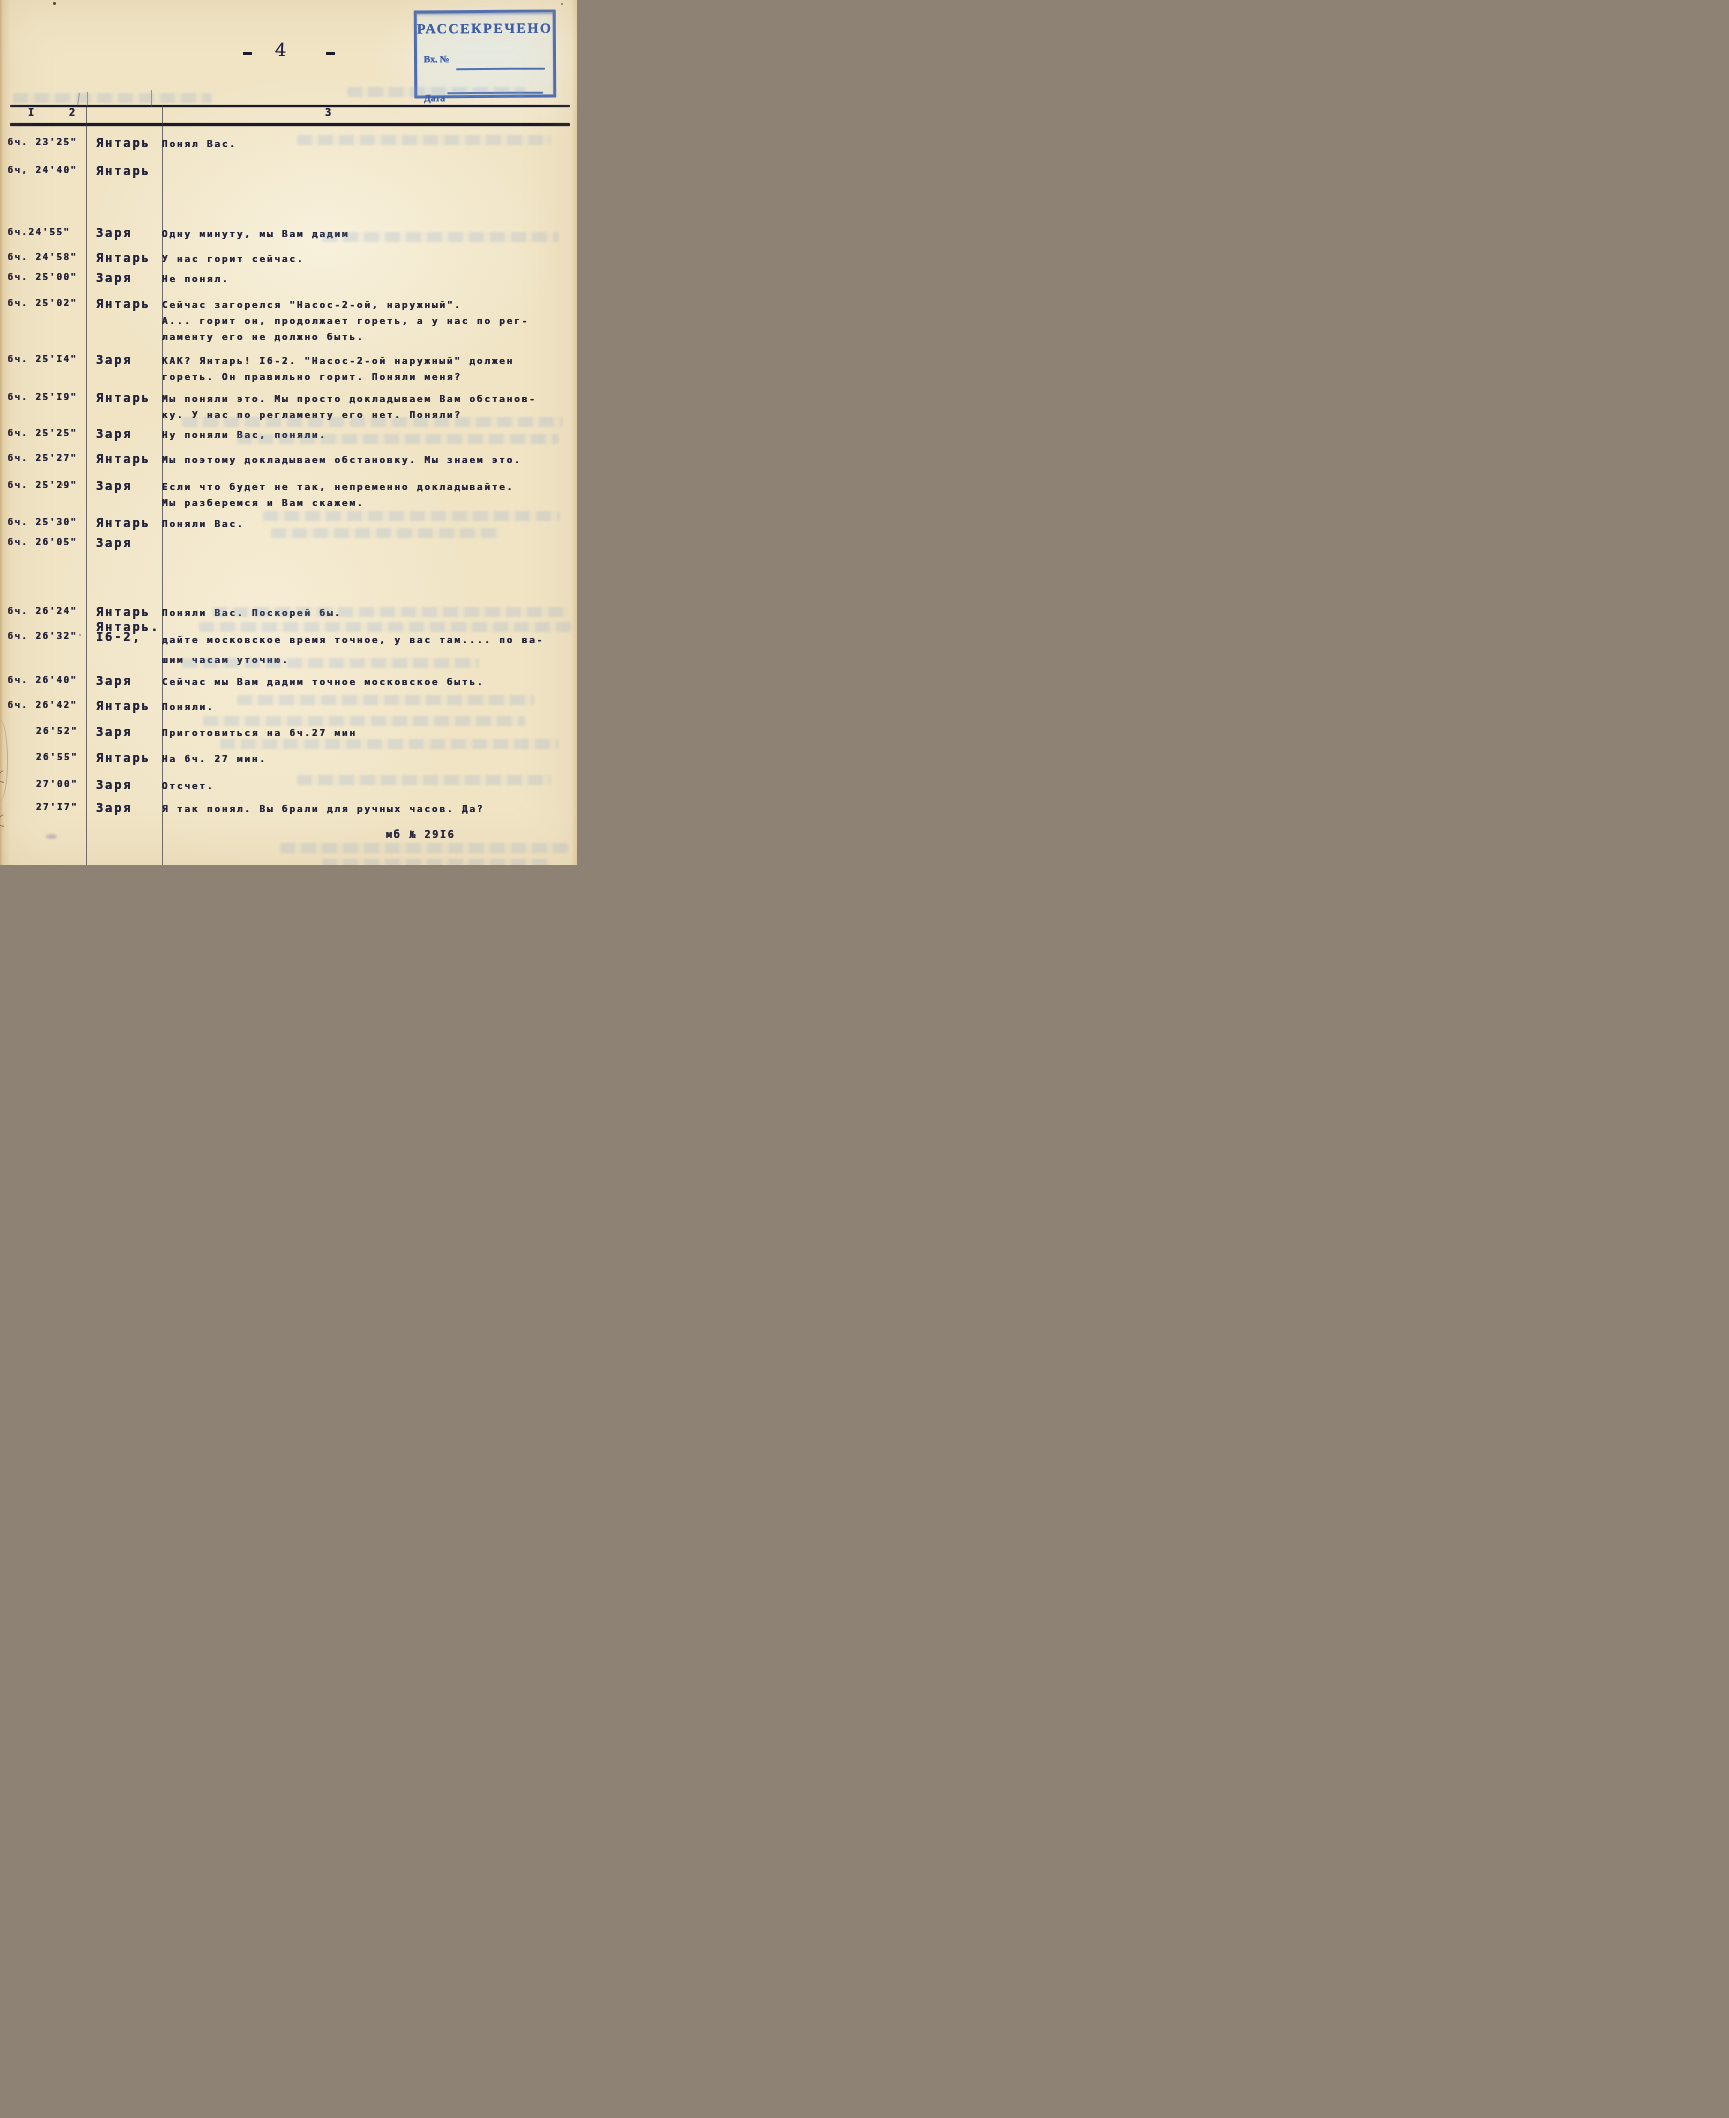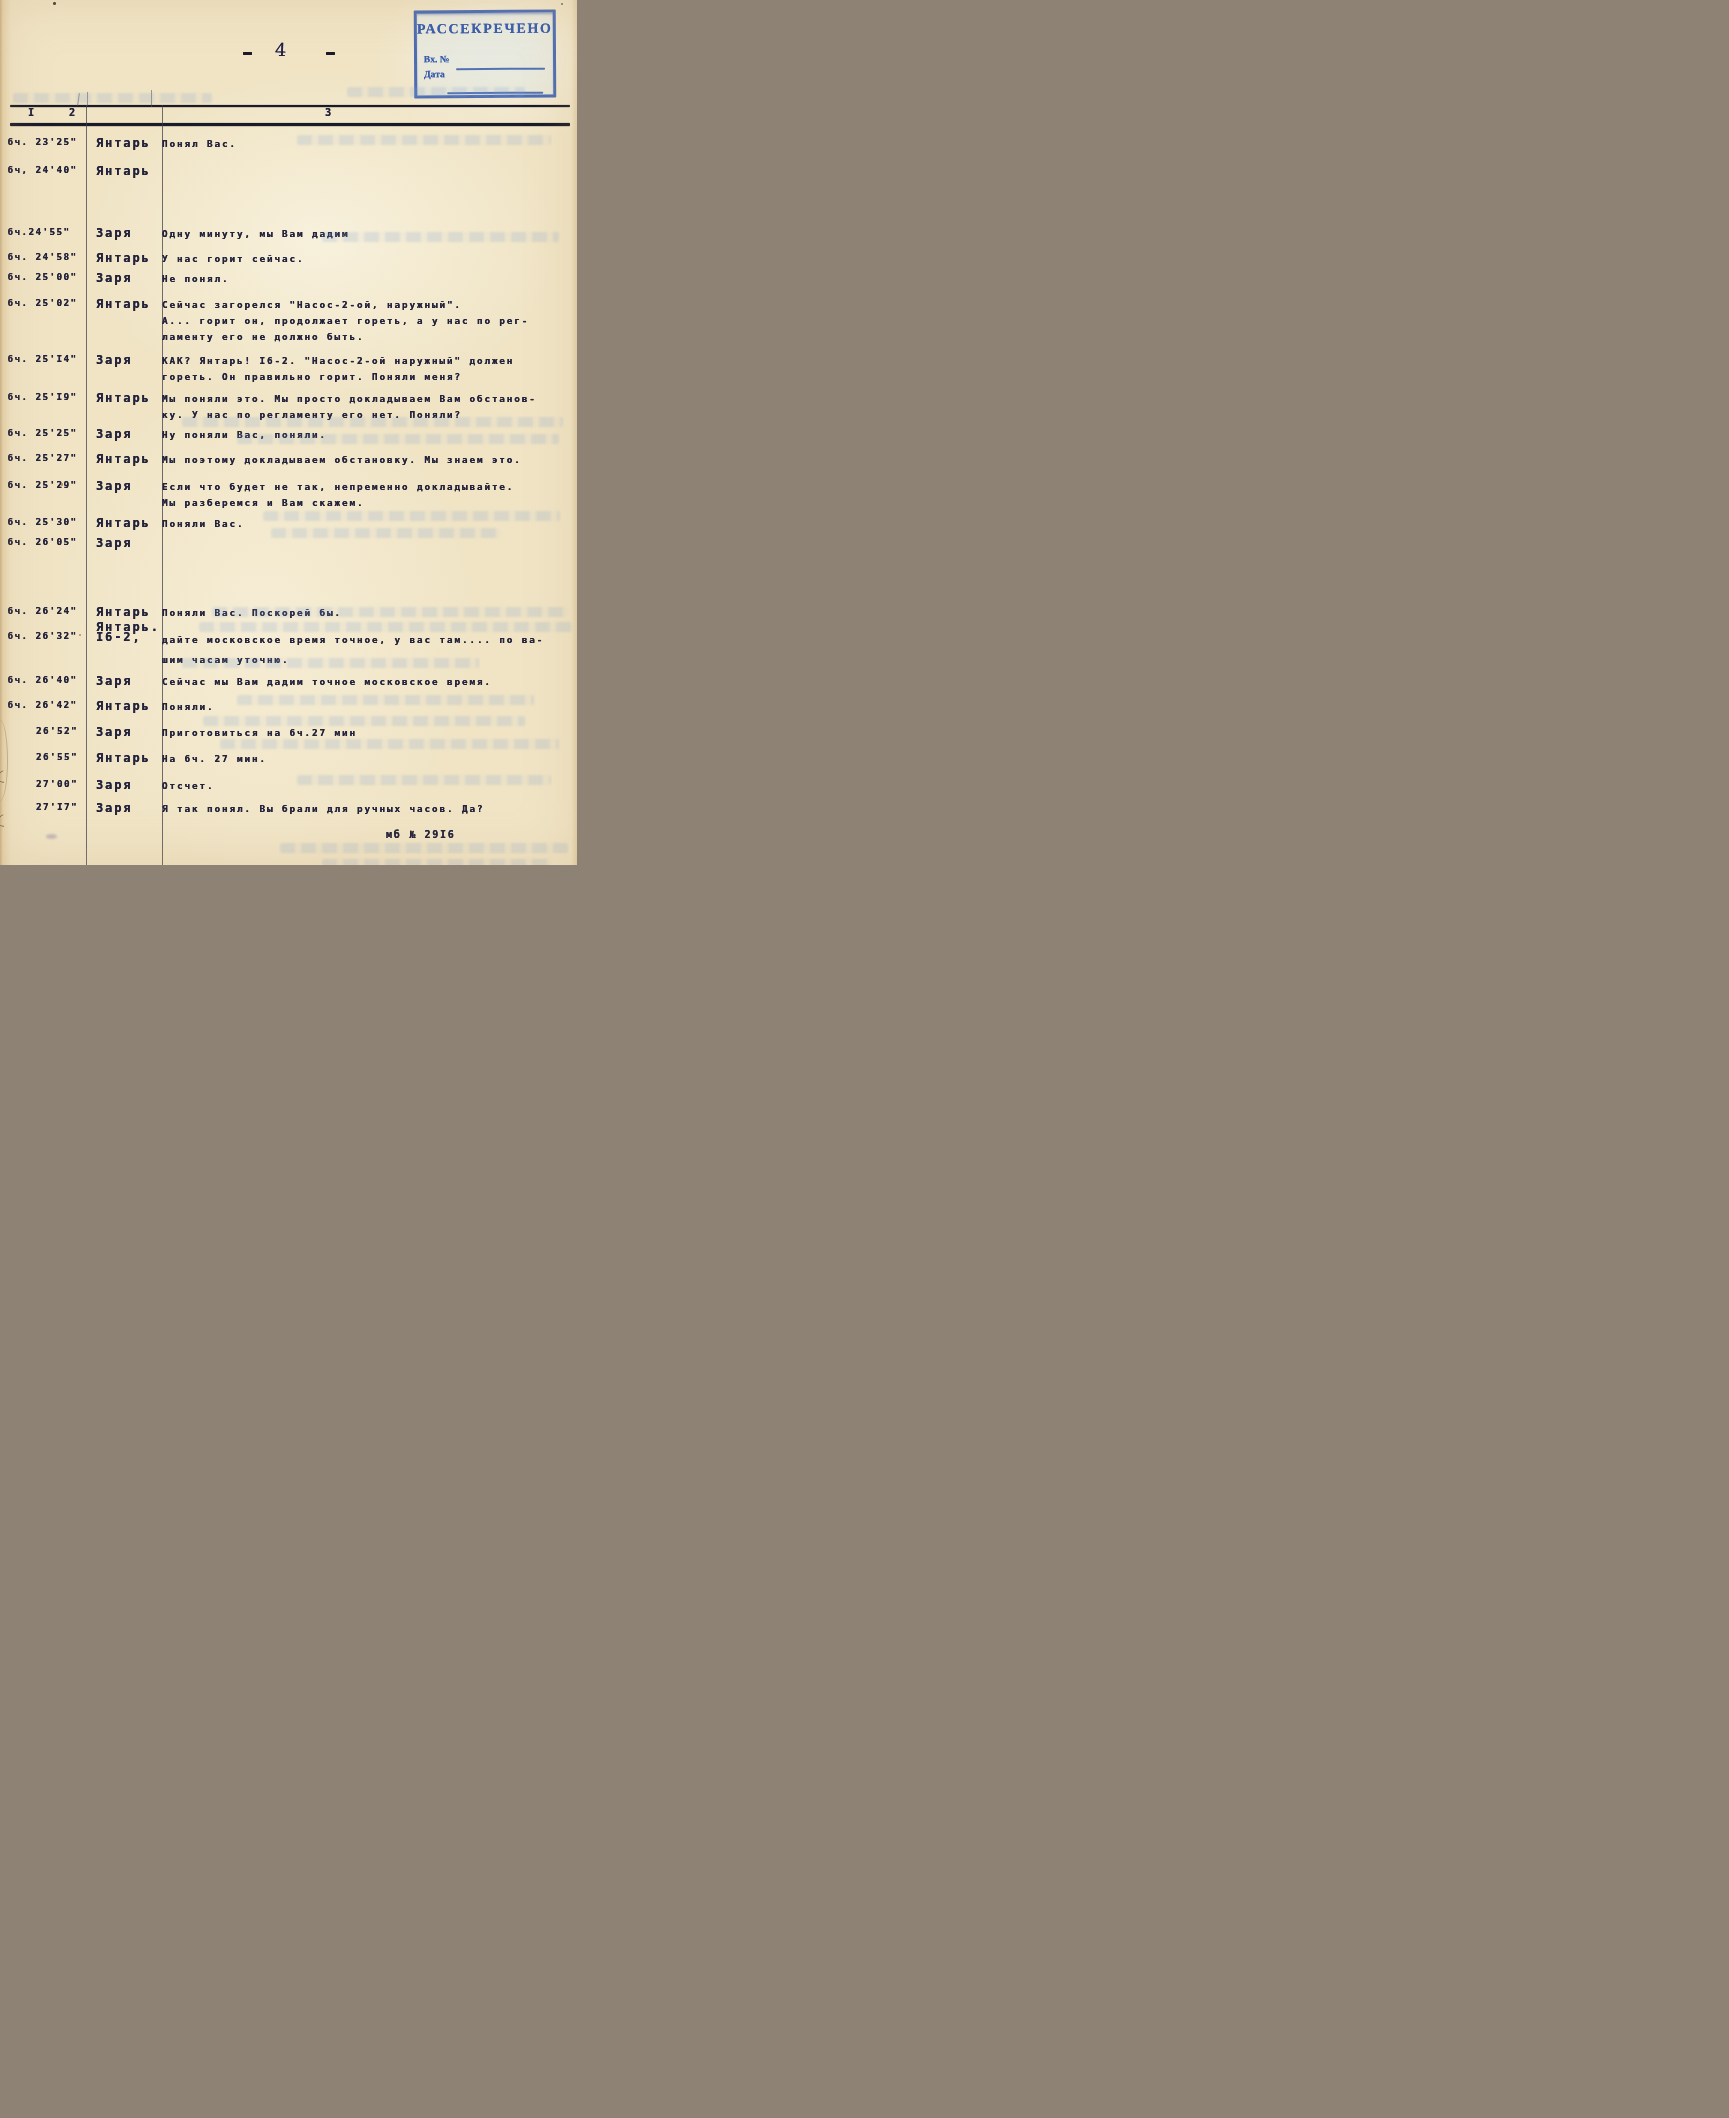--- a/index.html
+++ b/index.html
@@ -60,21 +60,21 @@
   .stamp{ position:absolute; left:414px; top:9.7px; width:142px; height:88px; box-sizing:border-box;
           border:3px solid rgba(56,92,172,.88); border-radius:0.8px; transform:rotate(-.35deg);
           background:linear-gradient(180deg, rgba(230,233,224,.75), rgba(226,230,220,.55));
           box-shadow: inset 0 2.5px 3px -1.3px rgba(56,92,172,.55), inset 0 0 0.8px rgba(56,92,172,.3);
           color:#3a5dab; font-family:"Liberation Serif","DejaVu Serif",serif; }
   .stamp *{ position:absolute; }
   .stamp-title{ top:7.6px; left:0; width:100%; text-align:center; font-size:14px; font-weight:700;
                 letter-spacing:1.7px; text-shadow:0 0 0.4px rgba(58,93,171,.9);}
   .stamp-label{ font-size:9.7px; font-weight:700; text-shadow:0 0 0.4px rgba(58,93,171,.8);}
   .lbl-vx{ top:40px; left:6.8px; }
-  .lbl-date{ top:55px; left:6.8px; }
+  .lbl-date{ top:79px; left:6.8px; }
   .stamp-line{ height:1.5px; background:rgba(58,93,171,.85); border-radius:0.8px; }
   .line-vx{ top:55px; left:39px; width:89px; }
   .line-date{ top:79px; left:30px; width:96px; }
   
   .bleed{ position:absolute; height:10.2px; border-radius:2.5px; filter:blur(1.1px); pointer-events:none;
           background:repeating-linear-gradient(90deg, rgba(128,162,212,.20) 0 15.3px, rgba(128,162,212,.04) 15.3px 21px);}
   .speck{ position:absolute; border-radius:50%; }
   .sp1{ left:53px; top:2.1px; width:3px; height:2.5px; background:#4b3a2c; }
   .sp2{ left:561px; top:2.5px; width:2.1px; height:2.1px; background:#4f7a6a; }
   .sp3{ left:61px; top:483px; width:2.1px; height:2.5px; background:#c08a3e; }
@@ -191,21 +191,21 @@
   </div>
   <div class="row r15">
     <div class="cell-time tw">6ч. 26'32"</div>
     <div class="cell-spk tw">I6-2,</div>
     <div class="cell-msg tw">дайте московское время точное, у вас там.... по ва-
 шим часам уточню.</div>
   </div>
   <div class="row r16">
     <div class="cell-time tw">6ч. 26'40"</div>
     <div class="cell-spk tw">Заря</div>
-    <div class="cell-msg tw">Сейчас мы Вам дадим точное московское время.</div>
+    <div class="cell-msg tw">Сейчас мы Вам дадим точное московское быть.</div>
   </div>
   <div class="row r17">
     <div class="cell-time tw">6ч. 26'42"</div>
     <div class="cell-spk tw">Янтарь</div>
     <div class="cell-msg tw">Поняли.</div>
   </div>
   <div class="row r18 indent">
     <div class="cell-time tw">26'52"</div>
     <div class="cell-spk tw">Заря</div>
     <div class="cell-msg tw">Приготовиться на 6ч.27 мин</div>

